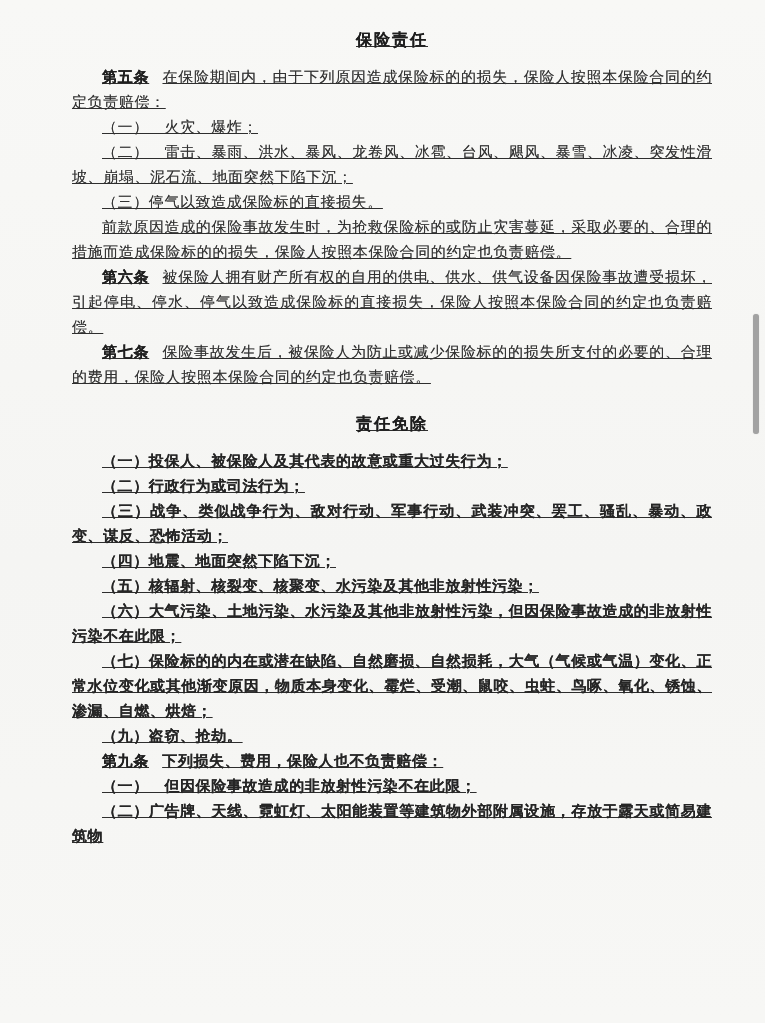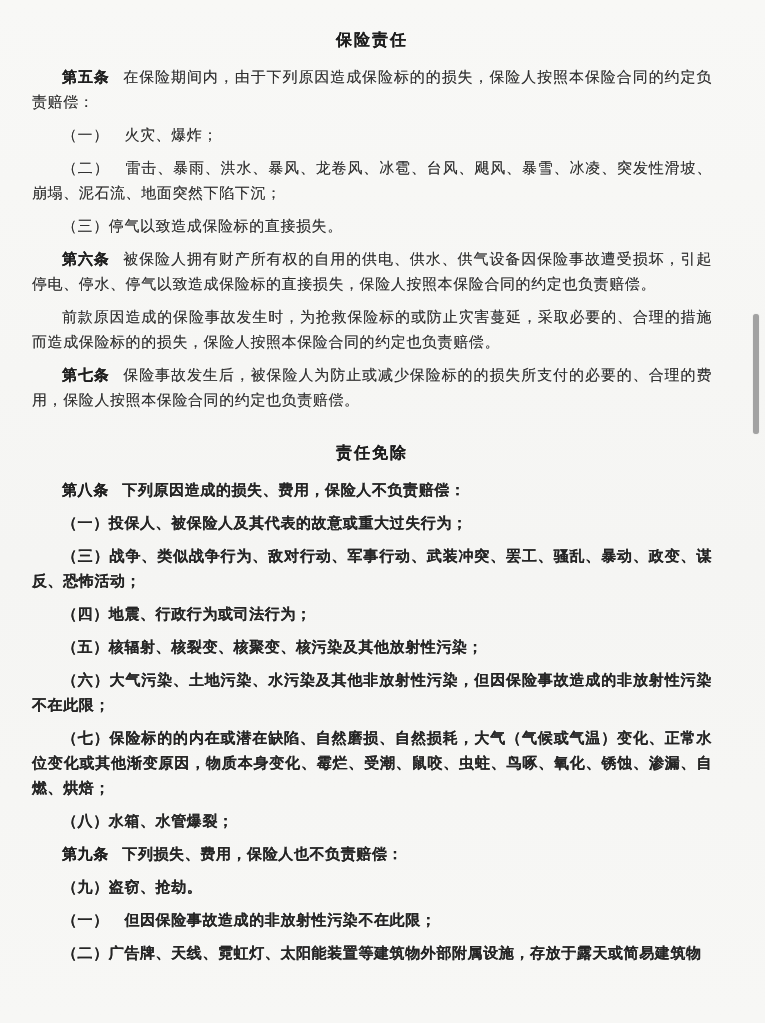--- a/index.html
+++ b/index.html
@@ -7,36 +7,37 @@
     width: 765px; height: 1023px;
     background: #f6f6f4;
     overflow: hidden;
     font-family: "Liberation Serif", "DejaVu Serif", serif;
     position: relative;
   }
   .page {
     position: absolute;
     left: 0; top: 0; right: 0; bottom: 0;
     background: linear-gradient(180deg, #f8f8f6 0%, #f5f5f3 55%, #f7f7f5 100%);
-    padding: 30px 53px 0 32px;
+    padding: 30px 53px 0 72px;
     box-sizing: border-box;
     color: #2e2e2e;
+    text-decoration: underline;
   }
   .section-title {
     margin: 0 0 14px 0;
     text-align: center;
     font-size: 16px;
     font-weight: bold;
     color: #1e1e1e;
     letter-spacing: 2px;
     text-shadow: 0 0 0.4px #1e1e1e;
   }
-  .sec2-title { margin-top: 30px; }
+  .sec2-title { margin-top: 24px; }
   .para {
-    margin: 8px 0;
+    margin: 0 0;
     font-size: 15px;
     line-height: 25px;
     letter-spacing: 0.6px;
     text-align: justify;
     text-indent: 2em;
     color: #323232;
     text-shadow: 0 0 0.3px rgba(40,40,40,0.55);
   }
   .lbl {
     font-weight: bold;
@@ -62,36 +63,35 @@
 <body>
 
 <div class="page">
 
   <h2 class="section-title">保险责任</h2>
 
   <p class="para"><span class="lbl">第五条</span><span>在保险期间内，由于下列原因造成保险标的的损失，保险人按照本保险合同的约定负责赔偿：</span></p>
   <p class="para"><span>（一）　火灾、爆炸；</span></p>
   <p class="para"><span>（二）　雷击、暴雨、洪水、暴风、龙卷风、冰雹、台风、飓风、暴雪、冰凌、突发性滑坡、崩塌、泥石流、地面突然下陷下沉；</span></p>
   <p class="para"><span>（三）停气以致造成保险标的直接损失。</span></p>
+  <p class="para"><span>前款原因造成的保险事故发生时，为抢救保险标的或防止灾害蔓延，采取必要的、合理的措施而造成保险标的的损失，保险人按照本保险合同的约定也负责赔偿。</span></p>
   <p class="para"><span class="lbl">第六条</span><span>被保险人拥有财产所有权的自用的供电、供水、供气设备因保险事故遭受损坏，引起停电、停水、停气以致造成保险标的直接损失，保险人按照本保险合同的约定也负责赔偿。</span></p>
-  <p class="para"><span>前款原因造成的保险事故发生时，为抢救保险标的或防止灾害蔓延，采取必要的、合理的措施而造成保险标的的损失，保险人按照本保险合同的约定也负责赔偿。</span></p>
   <p class="para"><span class="lbl">第七条</span><span>保险事故发生后，被保险人为防止或减少保险标的的损失所支付的必要的、合理的费用，保险人按照本保险合同的约定也负责赔偿。</span></p>
 
   <div class="sec2">
     <h2 class="section-title sec2-title">责任免除</h2>
 
-    <p class="para"><span class="lbl">第八条</span><span>下列原因造成的损失、费用，保险人不负责赔偿：</span></p>
     <p class="para"><span>（一）投保人、被保险人及其代表的故意或重大过失行为；</span></p>
+    <p class="para"><span>（二）行政行为或司法行为；</span></p>
     <p class="para"><span>（三）战争、类似战争行为、敌对行动、军事行动、武装冲突、罢工、骚乱、暴动、政变、谋反、恐怖活动；</span></p>
-    <p class="para"><span>（四）地震、行政行为或司法行为；</span></p>
-    <p class="para"><span>（五）核辐射、核裂变、核聚变、核污染及其他放射性污染；</span></p>
+    <p class="para"><span>（四）地震、地面突然下陷下沉；</span></p>
+    <p class="para"><span>（五）核辐射、核裂变、核聚变、水污染及其他非放射性污染；</span></p>
     <p class="para"><span>（六）大气污染、土地污染、水污染及其他非放射性污染，但因保险事故造成的非放射性污染不在此限；</span></p>
     <p class="para"><span>（七）保险标的的内在或潜在缺陷、自然磨损、自然损耗，大气（气候或气温）变化、正常水位变化或其他渐变原因，物质本身变化、霉烂、受潮、鼠咬、虫蛀、鸟啄、氧化、锈蚀、渗漏、自燃、烘焙；</span></p>
-    <p class="para"><span>（八）水箱、水管爆裂；</span></p>
+    <p class="para"><span>（九）盗窃、抢劫。</span></p>
     <p class="para"><span class="lbl">第九条</span><span>下列损失、费用，保险人也不负责赔偿：</span></p>
-    <p class="para"><span>（九）盗窃、抢劫。</span></p>
     <p class="para"><span>（一）　但因保险事故造成的非放射性污染不在此限；</span></p>
     <p class="para"><span>（二）广告牌、天线、霓虹灯、太阳能装置等建筑物外部附属设施，存放于露天或简易建筑物</span></p>
   </div>
 
 </div>
 
 <div class="scrollbar-thumb"></div>
 
 </body></html>

